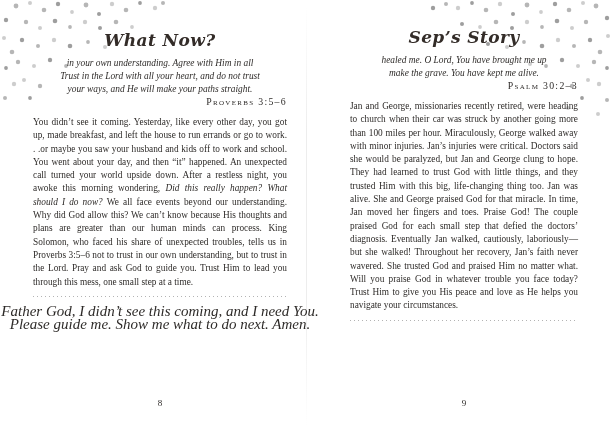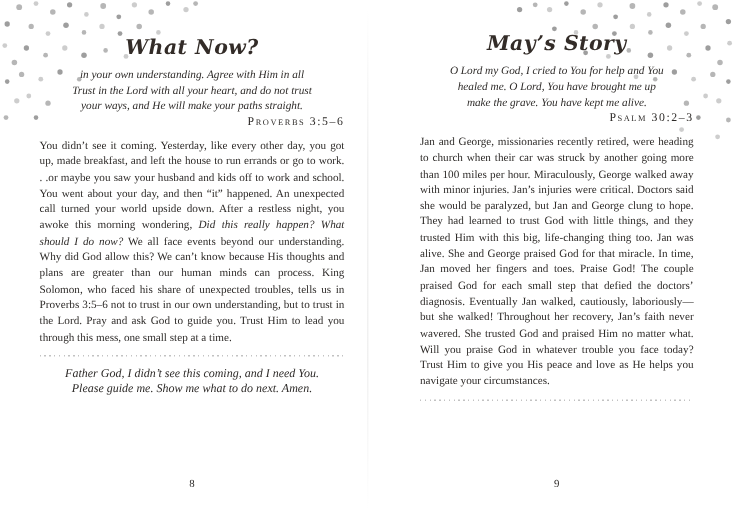--- a/index.html
+++ b/index.html
@@ -35,21 +35,21 @@
     letter-spacing:1.3px; font-size:9.8px; line-height:12px;
   }
   .body-text{
     margin-top:8px; text-align:justify; font-size:9.3px; line-height:13.3px;
   }
   .body-text .it{font-style:italic;}
   .separator{
     margin-top:7px; height:1px; border:0;
     background:repeating-linear-gradient(90deg, var(--sep) 0 1.2px, transparent 1.2px 4px);
   }
-  .prayer{margin-top:6px; font-style:italic; font-size:10px; line-height:13.5px;}
+  .prayer{margin-top:6px; font-style:italic; font-size:15px; line-height:13.5px;}
   .prayer .line{display:flex; justify-content:center; white-space:nowrap;}
   .page-number{
     position:absolute; top:398px; left:0; width:100%;
     text-align:center; font-size:9px; line-height:11px;
   }
 </style>
 </head>
 <body>
 
 <div class="sheet">
@@ -156,23 +156,22 @@
     <div class="body-text"><span>You didn’t see it coming. Yesterday, like every other day, you got up, made breakfast, and left the house to run errands or go to work. . .or maybe you saw your husband and kids off to work and school. You went about your day, and then “it” happened. An unexpected call turned your world upside down. After a restless night, you awoke this morning wondering, </span><span class="it">Did this really happen? What should I do now?</span><span> We all face events beyond our understanding. Why did God allow this? We can’t know because His thoughts and plans are greater than our human minds can process. King Solomon, who faced his share of unexpected troubles, tells us in Proverbs 3:5–6 not to trust in our own understanding, but to trust in the Lord. Pray and ask God to guide you. Trust Him to lead you through this mess, one small step at a time.</span></div>
     <hr class="separator">
     <div class="prayer">
         <div class="line">Father God, I didn’t see this coming, and I need You.</div>
         <div class="line">Please guide me. Show me what to do next. Amen.</div>
       </div>
     <div class="page-number">8</div>
   </div>
 
   <div class="page right">
-    <h1 class="chapter-title">May’s Story</h1>
+    <h1 class="chapter-title">Sep’s Story</h1>
     <div class="epigraph">
-        <div class="line">O Lord my God, I cried to You for help and You</div>
         <div class="line">healed me. O Lord, You have brought me up</div>
         <div class="line">make the grave. You have kept me alive.</div>
       </div>
     <div class="reference">Psalm 30:2–3</div>
     <div class="body-text"><span>Jan and George, missionaries recently retired, were heading to church when their car was struck by another going more than 100 miles per hour. Miraculously, George walked away with minor injuries. Jan’s injuries were critical. Doctors said she would be paralyzed, but Jan and George clung to hope. They had learned to trust God with little things, and they trusted Him with this big, life-changing thing too. Jan was alive. She and George praised God for that miracle. In time, Jan moved her fingers and toes. Praise God! The couple praised God for each small step that defied the doctors’ diagnosis. Eventually Jan walked, cautiously, laboriously—but she walked! Throughout her recovery, Jan’s faith never wavered. She trusted God and praised Him no matter what. Will you praise God in whatever trouble you face today? Trust Him to give you His peace and love as He helps you navigate your circumstances.</span></div>
     <hr class="separator">
     <div class="page-number">9</div>
   </div>
 
 </div>

